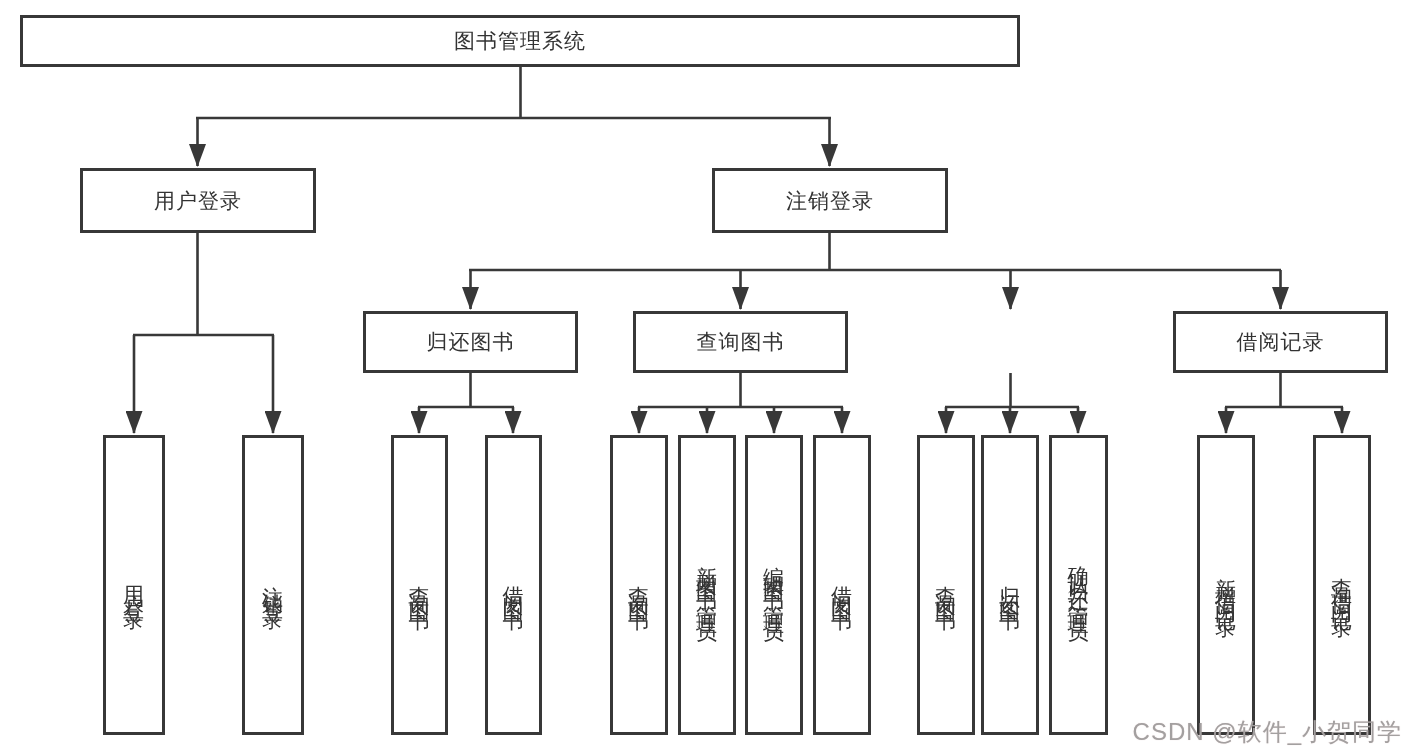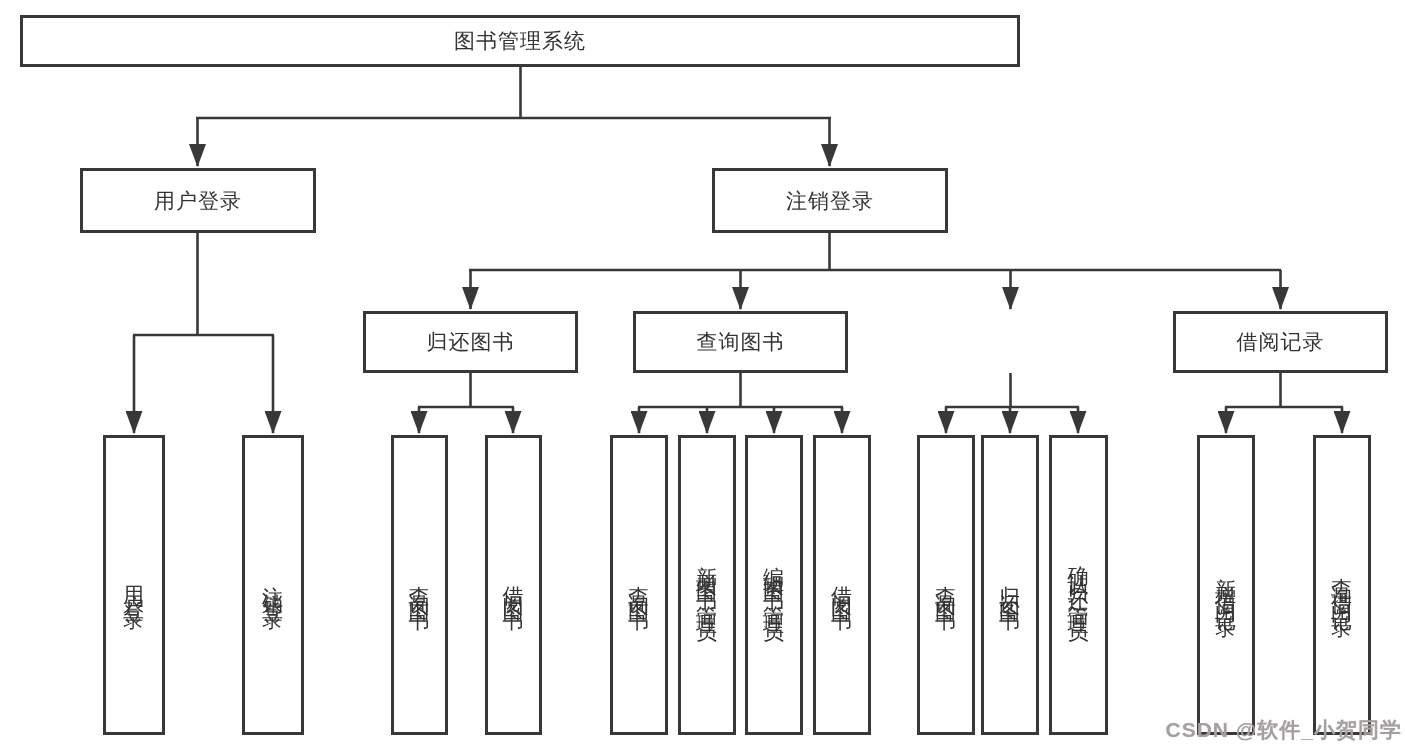--- a/index.html
+++ b/index.html
@@ -44,27 +44,26 @@
     text-orientation: mixed;
     letter-spacing: 8px;
     font-size: 21px;
     color: #333333;
     line-height: 1;
   }
   .watermark {
     position: absolute;
     top: 716px;
     right: 3px;
-    font-size: 21px;
+    font-size: 24px;
     color: #a3a0a0;
     letter-spacing: 1px;
     white-space: nowrap;
     z-index: 5;
     text-shadow: 0 0 1px rgba(200,160,160,0.45);
-    font-weight: bold;
   }
 </style>
 </head>
 <body>
 
 <div class="canvas">
 
   <svg class="connectors" viewBox="0 0 1405 747" xmlns="http://www.w3.org/2000/svg">
     <defs>
       <marker id="arrow" markerUnits="userSpaceOnUse" markerWidth="23" markerHeight="17" viewBox="0 0 23 17" refX="22" refY="8.5" orient="auto">

